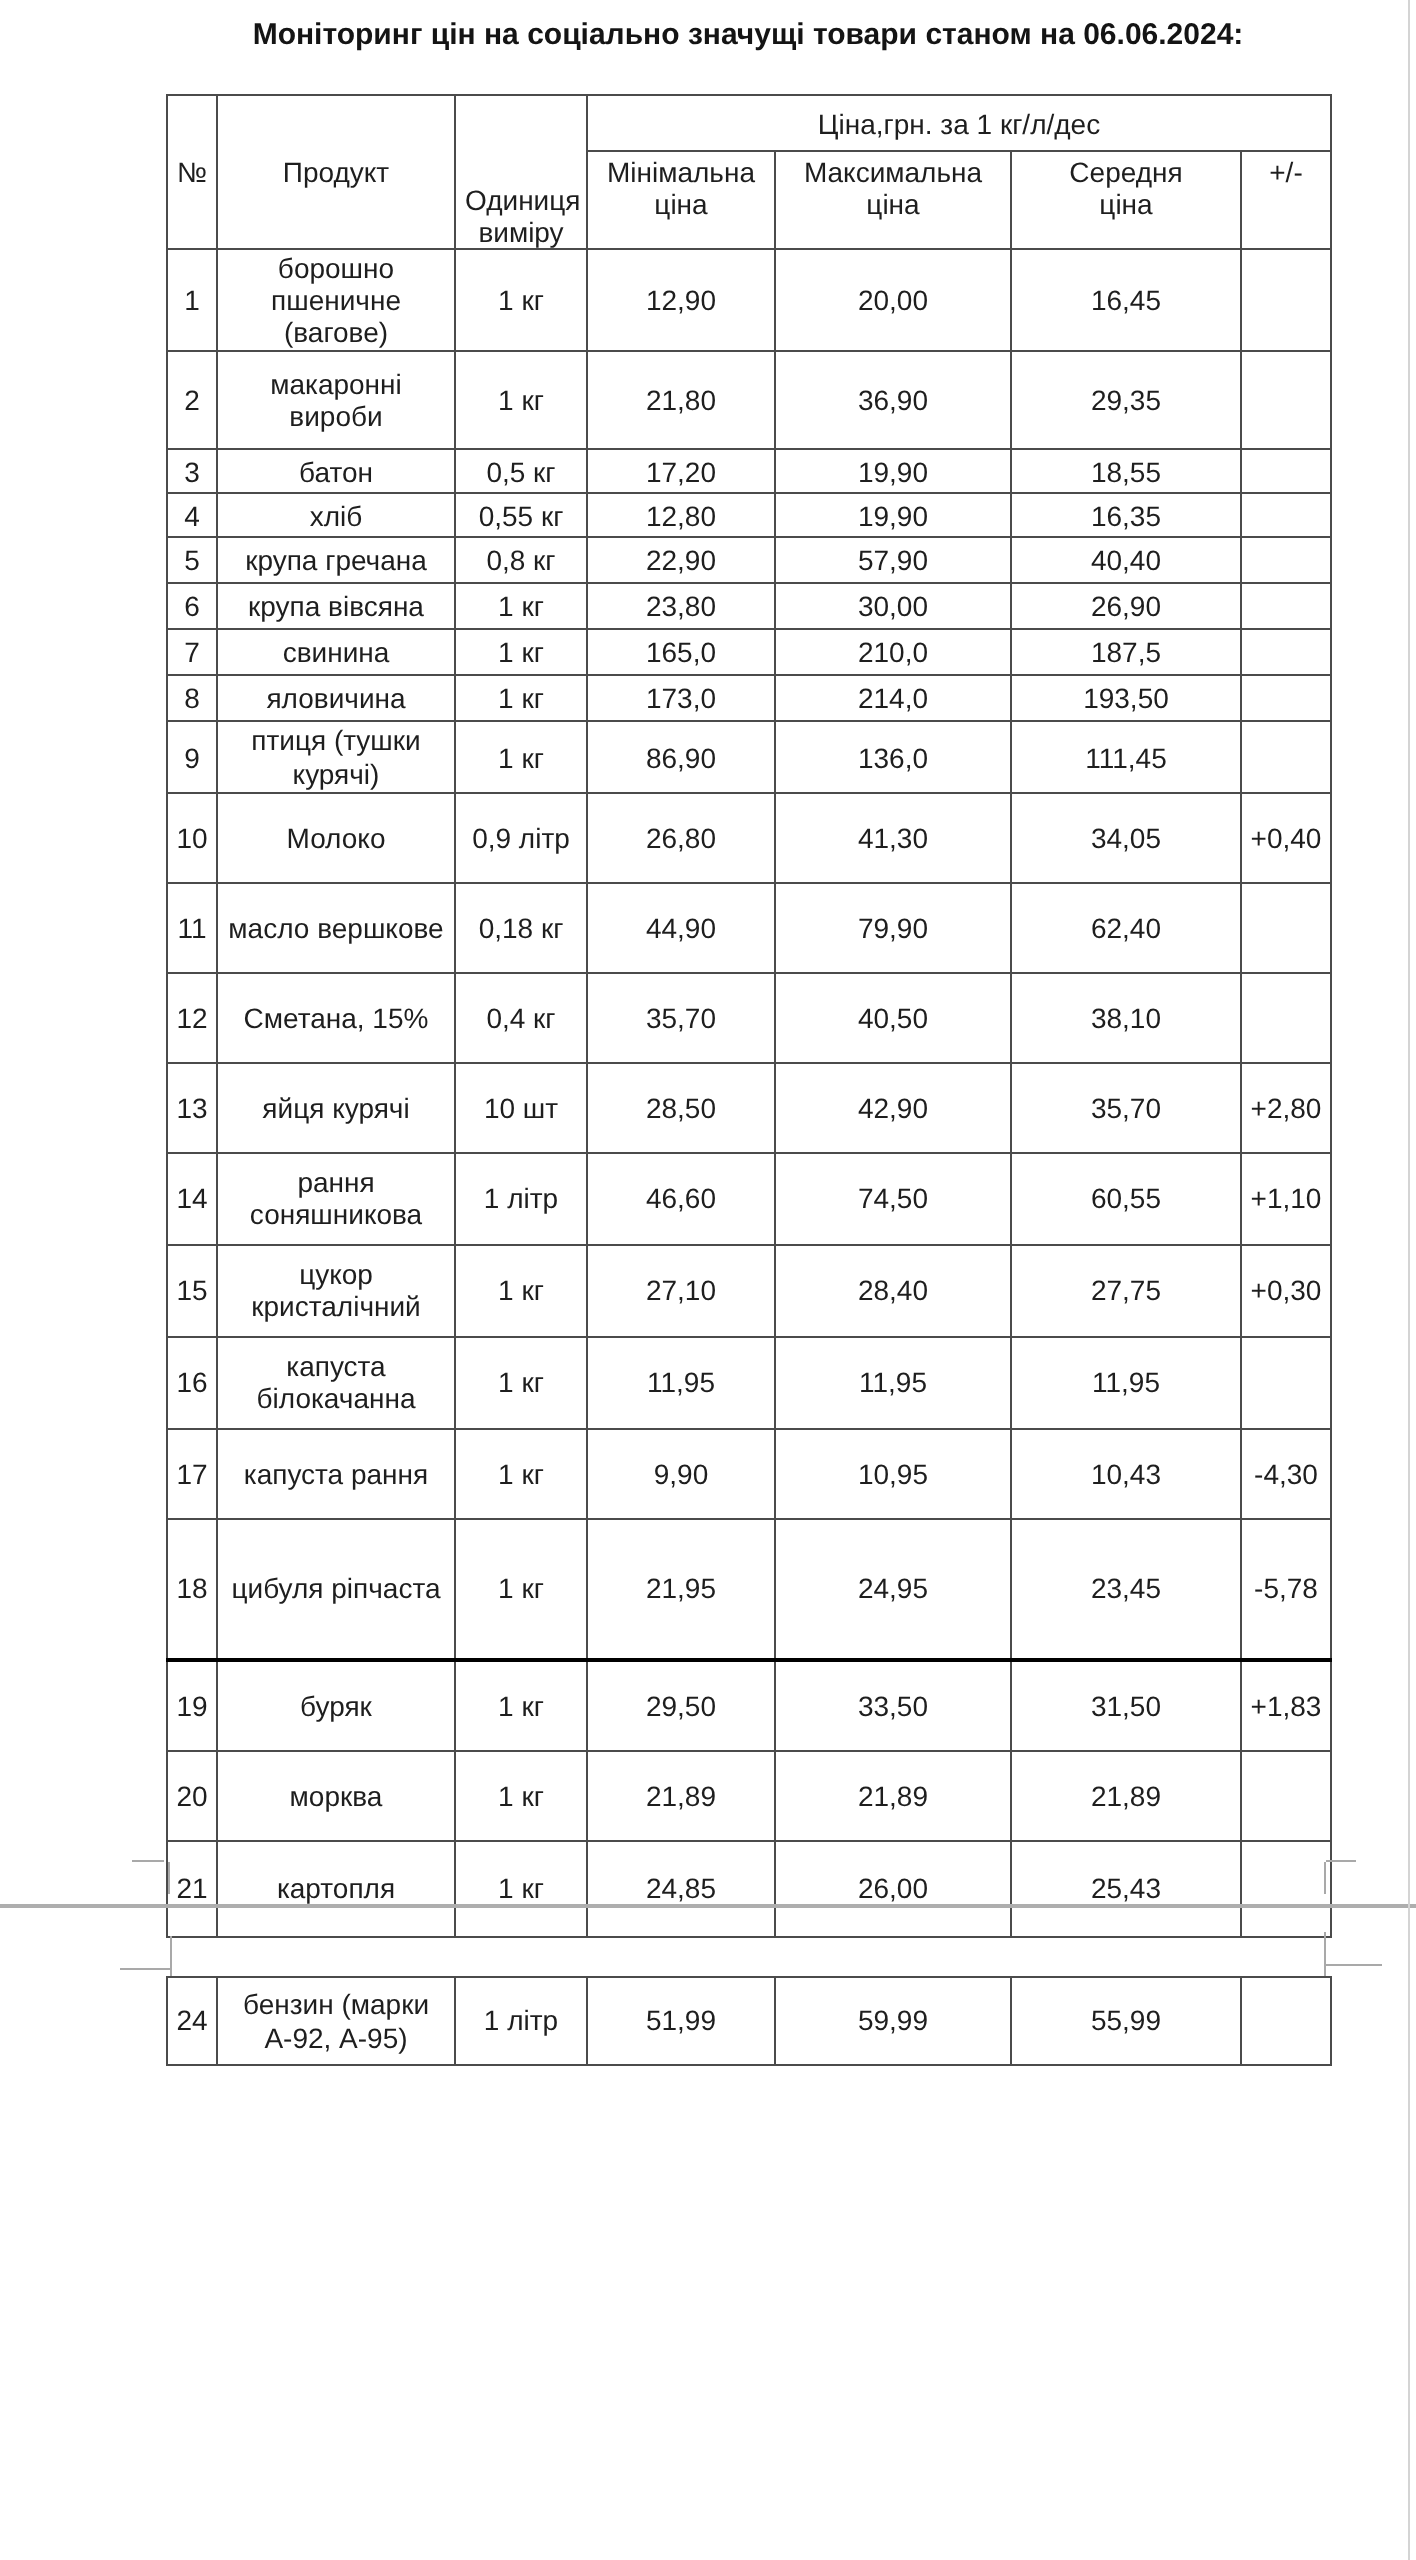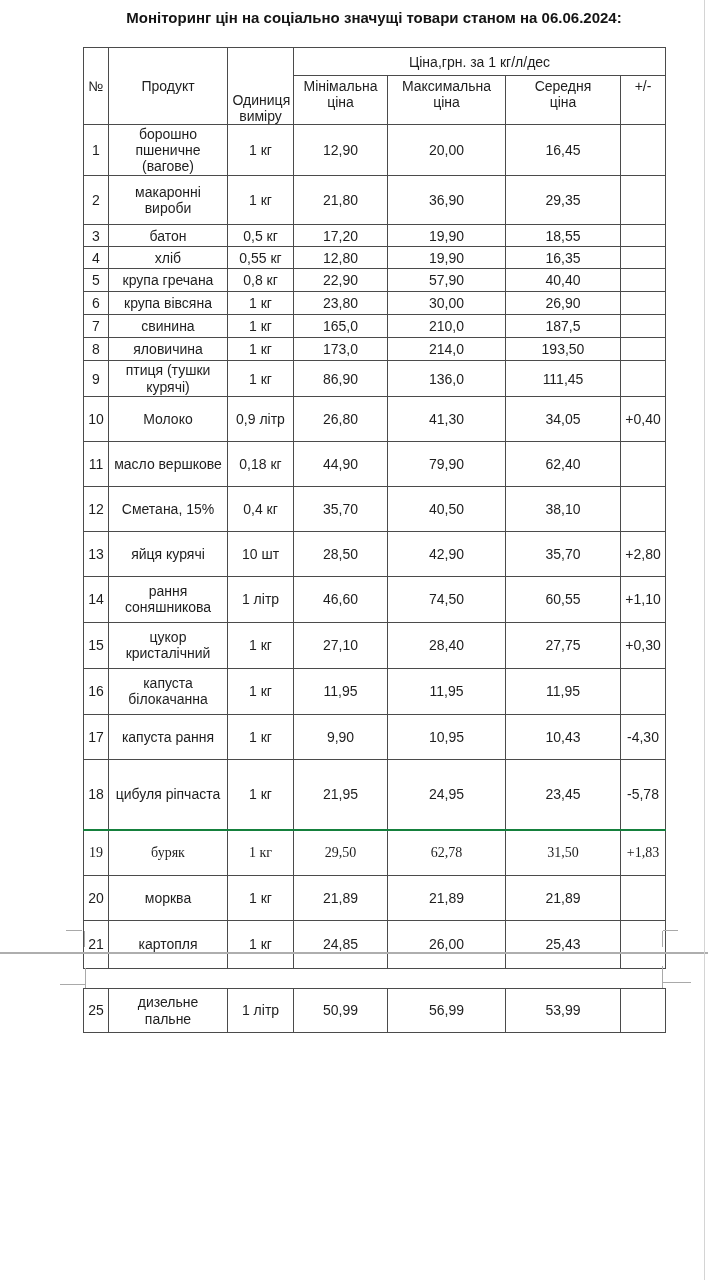--- a/index.html
+++ b/index.html
@@ -36,21 +36,21 @@
   .t1 tbody tr:nth-child(3){height:22px} .t1 tbody tr:nth-child(4){height:22px}
   .t1 tbody tr:nth-child(5){height:23px} .t1 tbody tr:nth-child(6){height:23px}
   .t1 tbody tr:nth-child(7){height:23px} .t1 tbody tr:nth-child(8){height:23px}
   .t1 tbody tr:nth-child(9){height:32px} .t1 tbody tr:nth-child(10){height:45px}
   .t1 tbody tr:nth-child(11){height:45px} .t1 tbody tr:nth-child(12){height:45px}
   .t1 tbody tr:nth-child(13){height:45px} .t1 tbody tr:nth-child(14){height:46px}
   .t1 tbody tr:nth-child(15){height:46px} .t1 tbody tr:nth-child(16){height:46px}
   .t1 tbody tr:nth-child(17){height:45px} .t1 tbody tr:nth-child(18){height:71px}
   .t1 tbody tr:nth-child(19){height:45px} .t1 tbody tr:nth-child(20){height:45px}
   .t1 tbody tr:nth-child(21){height:48px}
-  .t1 tbody tr:nth-child(19) td { border-top:2px solid #15803d;font-family:Liberation Serif, serif; }
+  .t1 tbody tr:nth-child(19) td { border-top:2px solid #000000; }
   
   .t2 tbody tr:nth-child(1){height:44px} .t2 tbody tr:nth-child(2){height:45px}
   .t2 tbody tr:nth-child(3){height:44px} .t2 tbody tr:nth-child(4){height:45px}
   .t2 tbody tr:nth-child(5){height:45px}
   .t2 tbody tr:nth-child(5) td { border-top:2px solid #9b9b9b; }
   
   .sep  { position:absolute; left:0; top:952px; width:708px; height:2px; background:#aeaeae; }
   .mark { position:absolute; background:#a9a9a9; }
   .mk-v1 { left:84px;  top:931px; width:1px;  height:16px; }
   .mk-v2 { left:662px; top:931px; width:1px;  height:16px; }
@@ -252,21 +252,21 @@
         <td class="col-price-cell">21,95</td>
         <td class="col-price-cell">24,95</td>
         <td class="col-price-cell">23,45</td>
         <td class="col-delta-cell">-5,78</td>
       </tr>
       <tr>
         <td class="col-num-cell">19</td>
         <td class="col-product-cell">буряк</td>
         <td class="col-unit-cell">1 кг</td>
         <td class="col-price-cell">29,50</td>
-        <td class="col-price-cell">62,78</td>
+        <td class="col-price-cell">33,50</td>
         <td class="col-price-cell">31,50</td>
         <td class="col-delta-cell">+1,83</td>
       </tr>
       <tr>
         <td class="col-num-cell">20</td>
         <td class="col-product-cell">морква</td>
         <td class="col-unit-cell">1 кг</td>
         <td class="col-price-cell">21,89</td>
         <td class="col-price-cell">21,89</td>
         <td class="col-price-cell">21,89</td>
@@ -299,24 +299,24 @@
     <col style="width:25px">
       <col style="width:119px">
       <col style="width:66px">
     <col style="width:94px">
       <col style="width:118px">
       <col style="width:115px">
       <col style="width:45px">
   </colgroup>
   <tbody id="tbody2">
       <tr>
-        <td class="col-num-cell">25</td>
-        <td class="col-product-cell">дизельне пальне</td>
+        <td class="col-num-cell">24</td>
+        <td class="col-product-cell">бензин (марки А-92, А-95)</td>
         <td class="col-unit-cell">1 літр</td>
-        <td class="col-price-cell">50,99</td>
-        <td class="col-price-cell">56,99</td>
-        <td class="col-price-cell">53,99</td>
+        <td class="col-price-cell">51,99</td>
+        <td class="col-price-cell">59,99</td>
+        <td class="col-price-cell">55,99</td>
         <td class="col-delta-cell"></td>
       </tr>
     </tbody>
 </table>
 
 <div class="edge-line"></div>
 
 </body></html>

